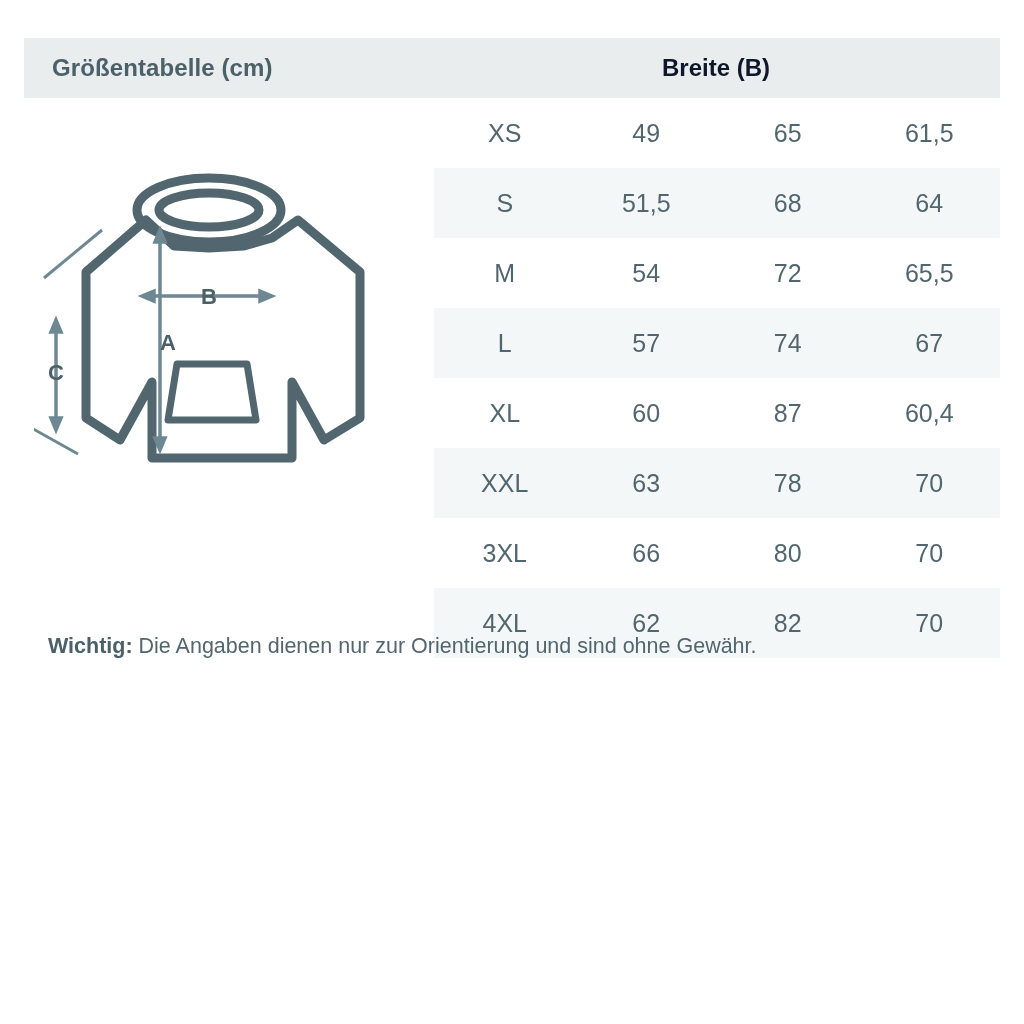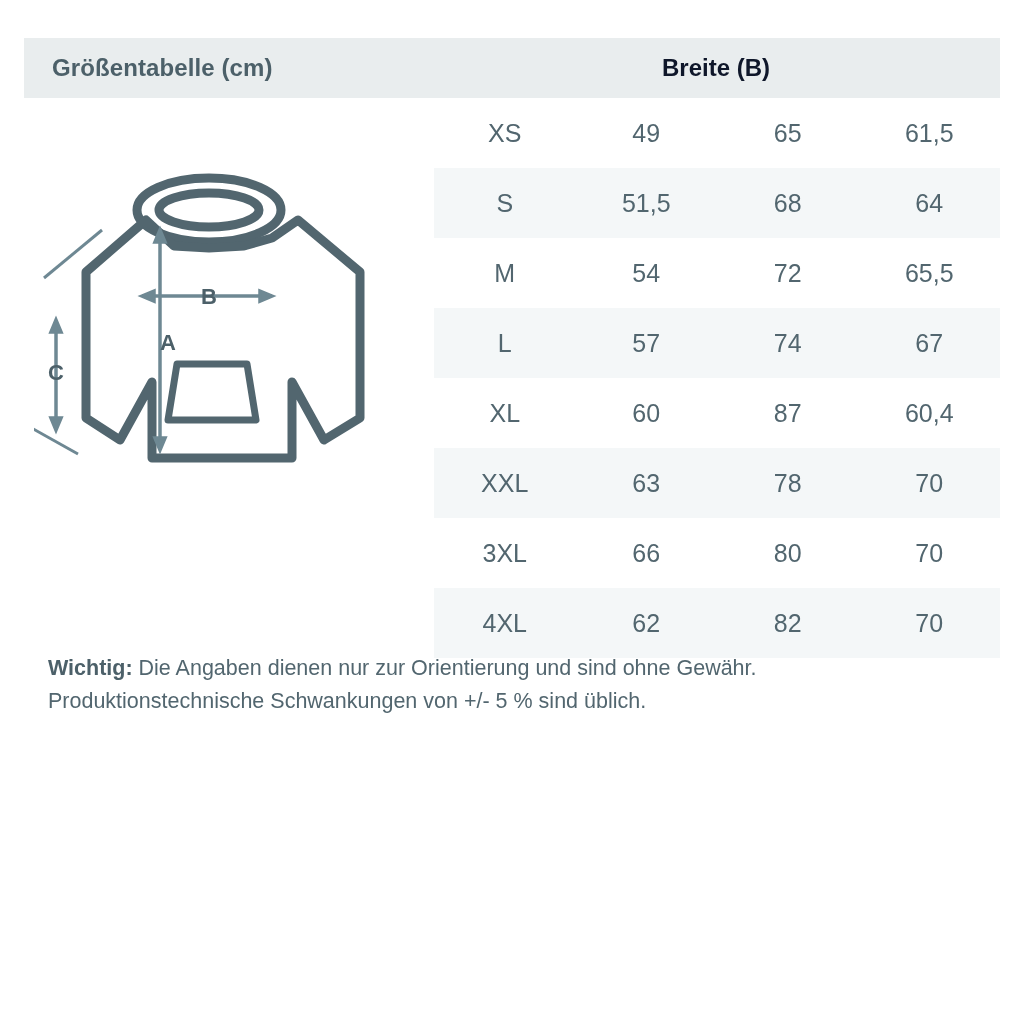--- a/index.html
+++ b/index.html
@@ -78,21 +78,21 @@
     font-size: 25px;
     color: #52666f;
     font-weight: normal;
   }
   .cell.size { color: #52666f; }
 
   
   .note {
     position: absolute;
     left: 48px;
-    top: 652px;
+    top: 630px;
     width: 940px;
     font-size: 21.5px;
     line-height: 1.52;
     color: #52666f;
   }
   .note b { color: #4c6069; font-weight: bold; }
 </style>
 </head>
 <body>
 
@@ -206,15 +206,14 @@
           <div class="cell">82</div>
           <div class="cell">70</div>
         </div>
 
       </div>
     </div>
   </div>
 
   <div class="note">
     <b>Wichtig:</b><span> Die Angaben dienen nur zur Orientierung und sind ohne Gewähr.</span><br>
-    <span>Produktionstechnische Schwankungen von +/- 5 % sind üblich.</span>
   </div>
 </div>
 
 </body></html>

